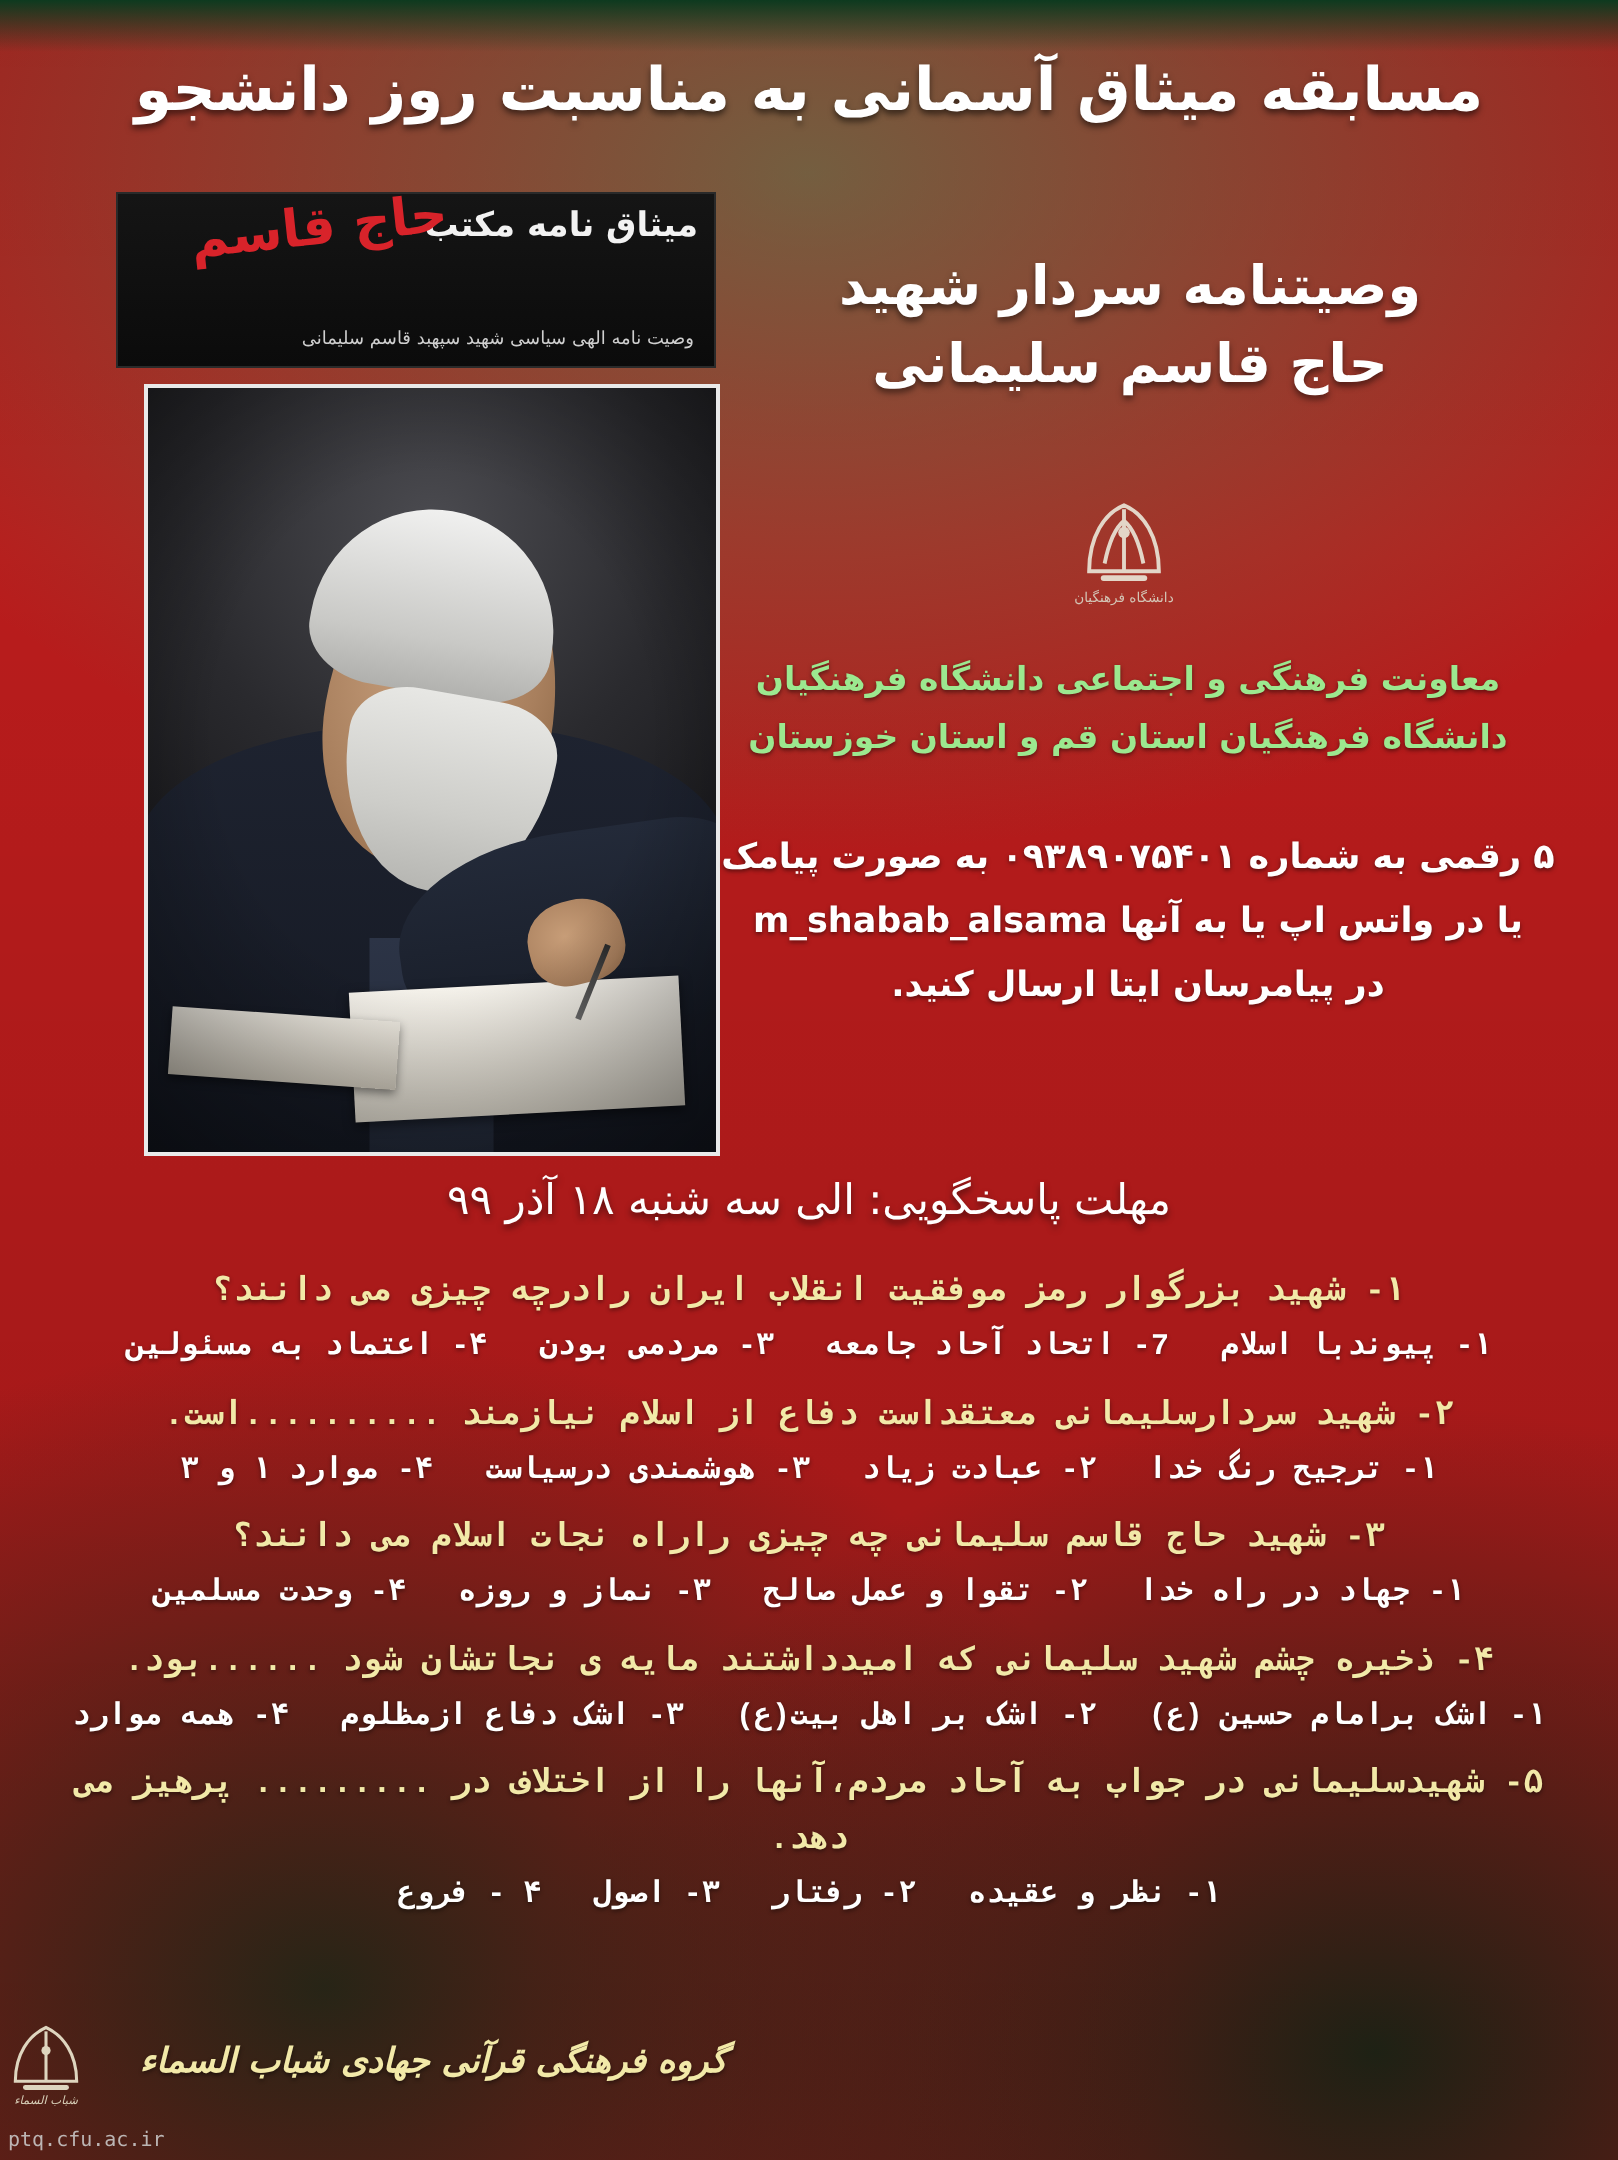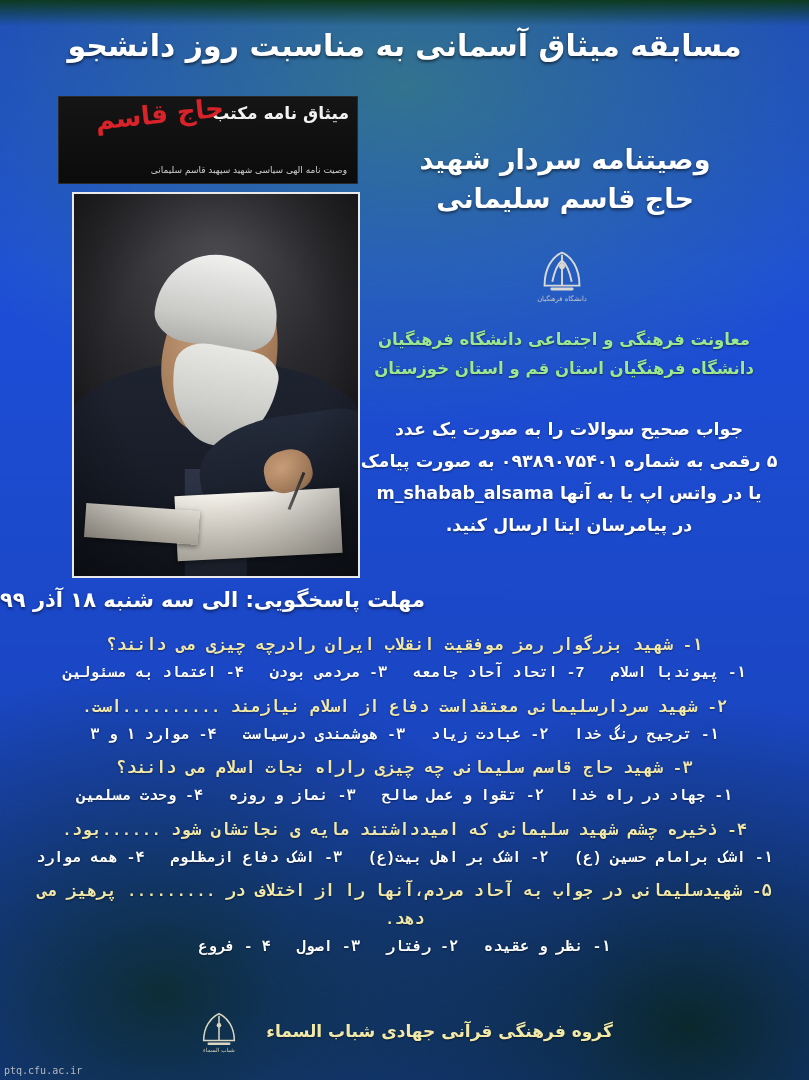--- a/index.html
+++ b/index.html
@@ -13,21 +13,21 @@
     background: #0f3d20;
     position: relative;
   }
   .poster {
     position: relative;
     width: 809px;
     height: 1080px;
     background:
       radial-gradient(ellipse 120% 80% at 50% 0%, #2c6b3f 0%, #1d5530 38%, #12insert 100%),
       linear-gradient(180deg, #24603a 0%, #15insert 100%);
-    background-color: #1d4ed8;
+    background-color: #b91c1c;
     overflow: hidden;
   }
   .poster::before {
     content: "";
     position: absolute;
     inset: 0;
     background:
       radial-gradient(ellipse 95% 45% at 50% 8%, rgba(70,150,95,0.55) 0%, rgba(30,85,50,0.0) 70%),
       radial-gradient(ellipse 70% 40% at 20% 92%, rgba(10,40,22,0.8) 0%, rgba(10,40,22,0) 75%),
       radial-gradient(ellipse 70% 40% at 85% 95%, rgba(8,35,20,0.85) 0%, rgba(8,35,20,0) 75%),
@@ -181,21 +181,21 @@
   }
   .ph-vig {
     position: absolute; inset: 0;
     background:
       radial-gradient(ellipse 85% 75% at 50% 45%, rgba(0,0,0,0) 45%, rgba(0,0,0,0.55) 100%);
   }
 
   
   .will-title {
     position: absolute;
-    top: 140px;
+    top: 124px;
     right: 44px;
     width: 400px;
     text-align: center;
     color: #ffffff;
     font-weight: bold;
     font-size: 27px;
     line-height: 1.45;
     text-shadow: 0 2px 3px rgba(0,0,0,0.5);
   }
 
@@ -236,23 +236,23 @@
   .instructions .ltr {
     direction: ltr;
     unicode-bidi: embed;
     display: inline-block;
   }
 
   .deadline {
     position: absolute;
     top: 588px;
     left: 0; right: 0;
-    text-align: left;
+    text-align: center;
     color: #ffffff;
-    font-weight: bold;
+    font-weight: normal;
     font-size: 21px;
     text-shadow: 0 2px 3px rgba(0,0,0,0.5);
   }
 
   
   .questions {
     position: absolute;
     top: 632px;
     left: 16px;
     right: 16px;
@@ -282,22 +282,23 @@
   .q-opt { white-space: nowrap; }
 
   
   .footer {
     position: absolute;
     bottom: 26px;
     left: 0; right: 0;
     display: flex;
     flex-direction: row;
     align-items: center;
-    justify-content: center;
+    justify-content: flex-end;
     gap: 24px;
+    font-style: italic;
   }
   .footer-text {
     color: #f2e9a8;
     font-weight: bold;
     font-size: 17px;
     text-shadow: 0 1px 2px rgba(0,0,0,0.45);
   }
   .footer-logo { width: 46px; height: 46px; opacity: 0.95; }
 
   .watermark {
@@ -362,21 +363,20 @@
       <text x="32" y="60" font-size="7" fill="#d8d2c2" text-anchor="middle" font-family="DejaVu Sans">دانشگاه فرهنگیان</text>
     </svg>
   </div>
 
   <div class="org-lines">
     <div>معاونت فرهنگی و اجتماعی دانشگاه فرهنگیان</div>
     <div>دانشگاه فرهنگیان استان قم و استان خوزستان</div>
   </div>
 
   <div class="instructions">
-    <div>جواب صحیح سوالات را به صورت یک عدد</div>
     <div>
       <span>۵ رقمی به شماره </span><span>۰۹۳۸۹۰۷۵۴۰۱</span><span> به صورت پیامک</span>
     </div>
     <div>
       <span>یا در واتس اپ یا به آنها </span><span class="ltr">m_shabab_alsama</span>
     </div>
     <div>در پیامرسان ایتا ارسال کنید.</div>
   </div>
 
   <div class="deadline">مهلت پاسخگویی: الی سه شنبه ۱۸ آذر ۹۹</div>

